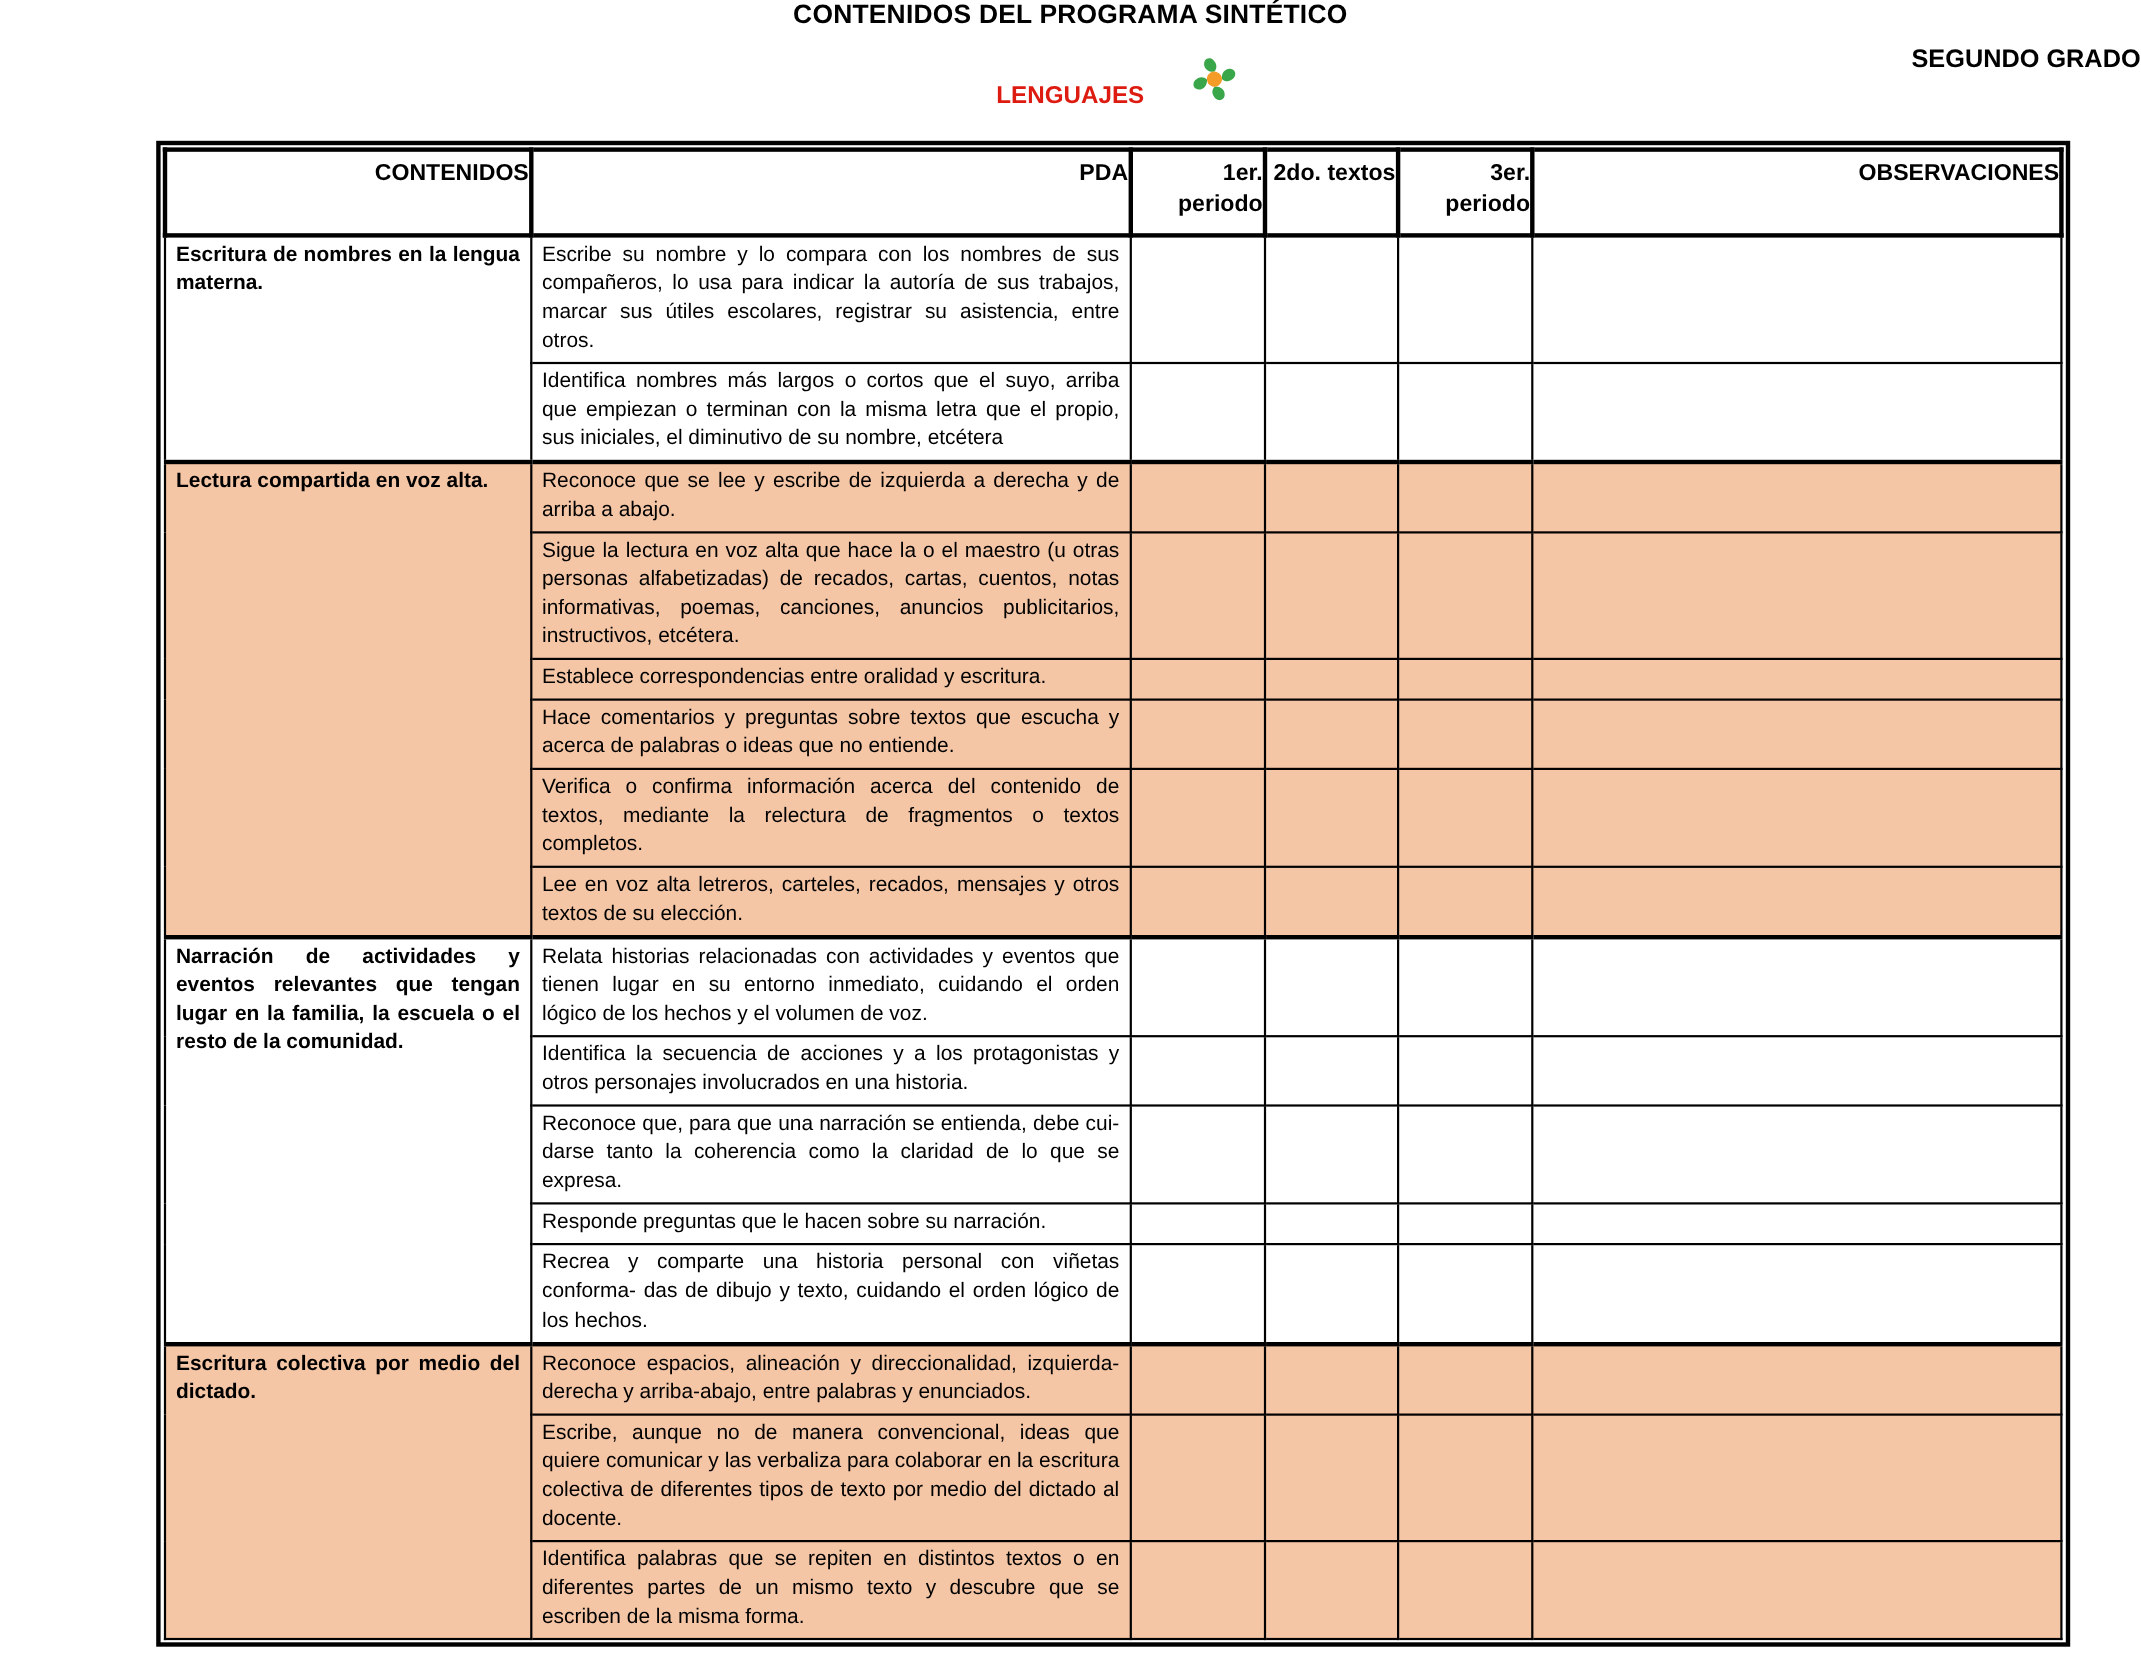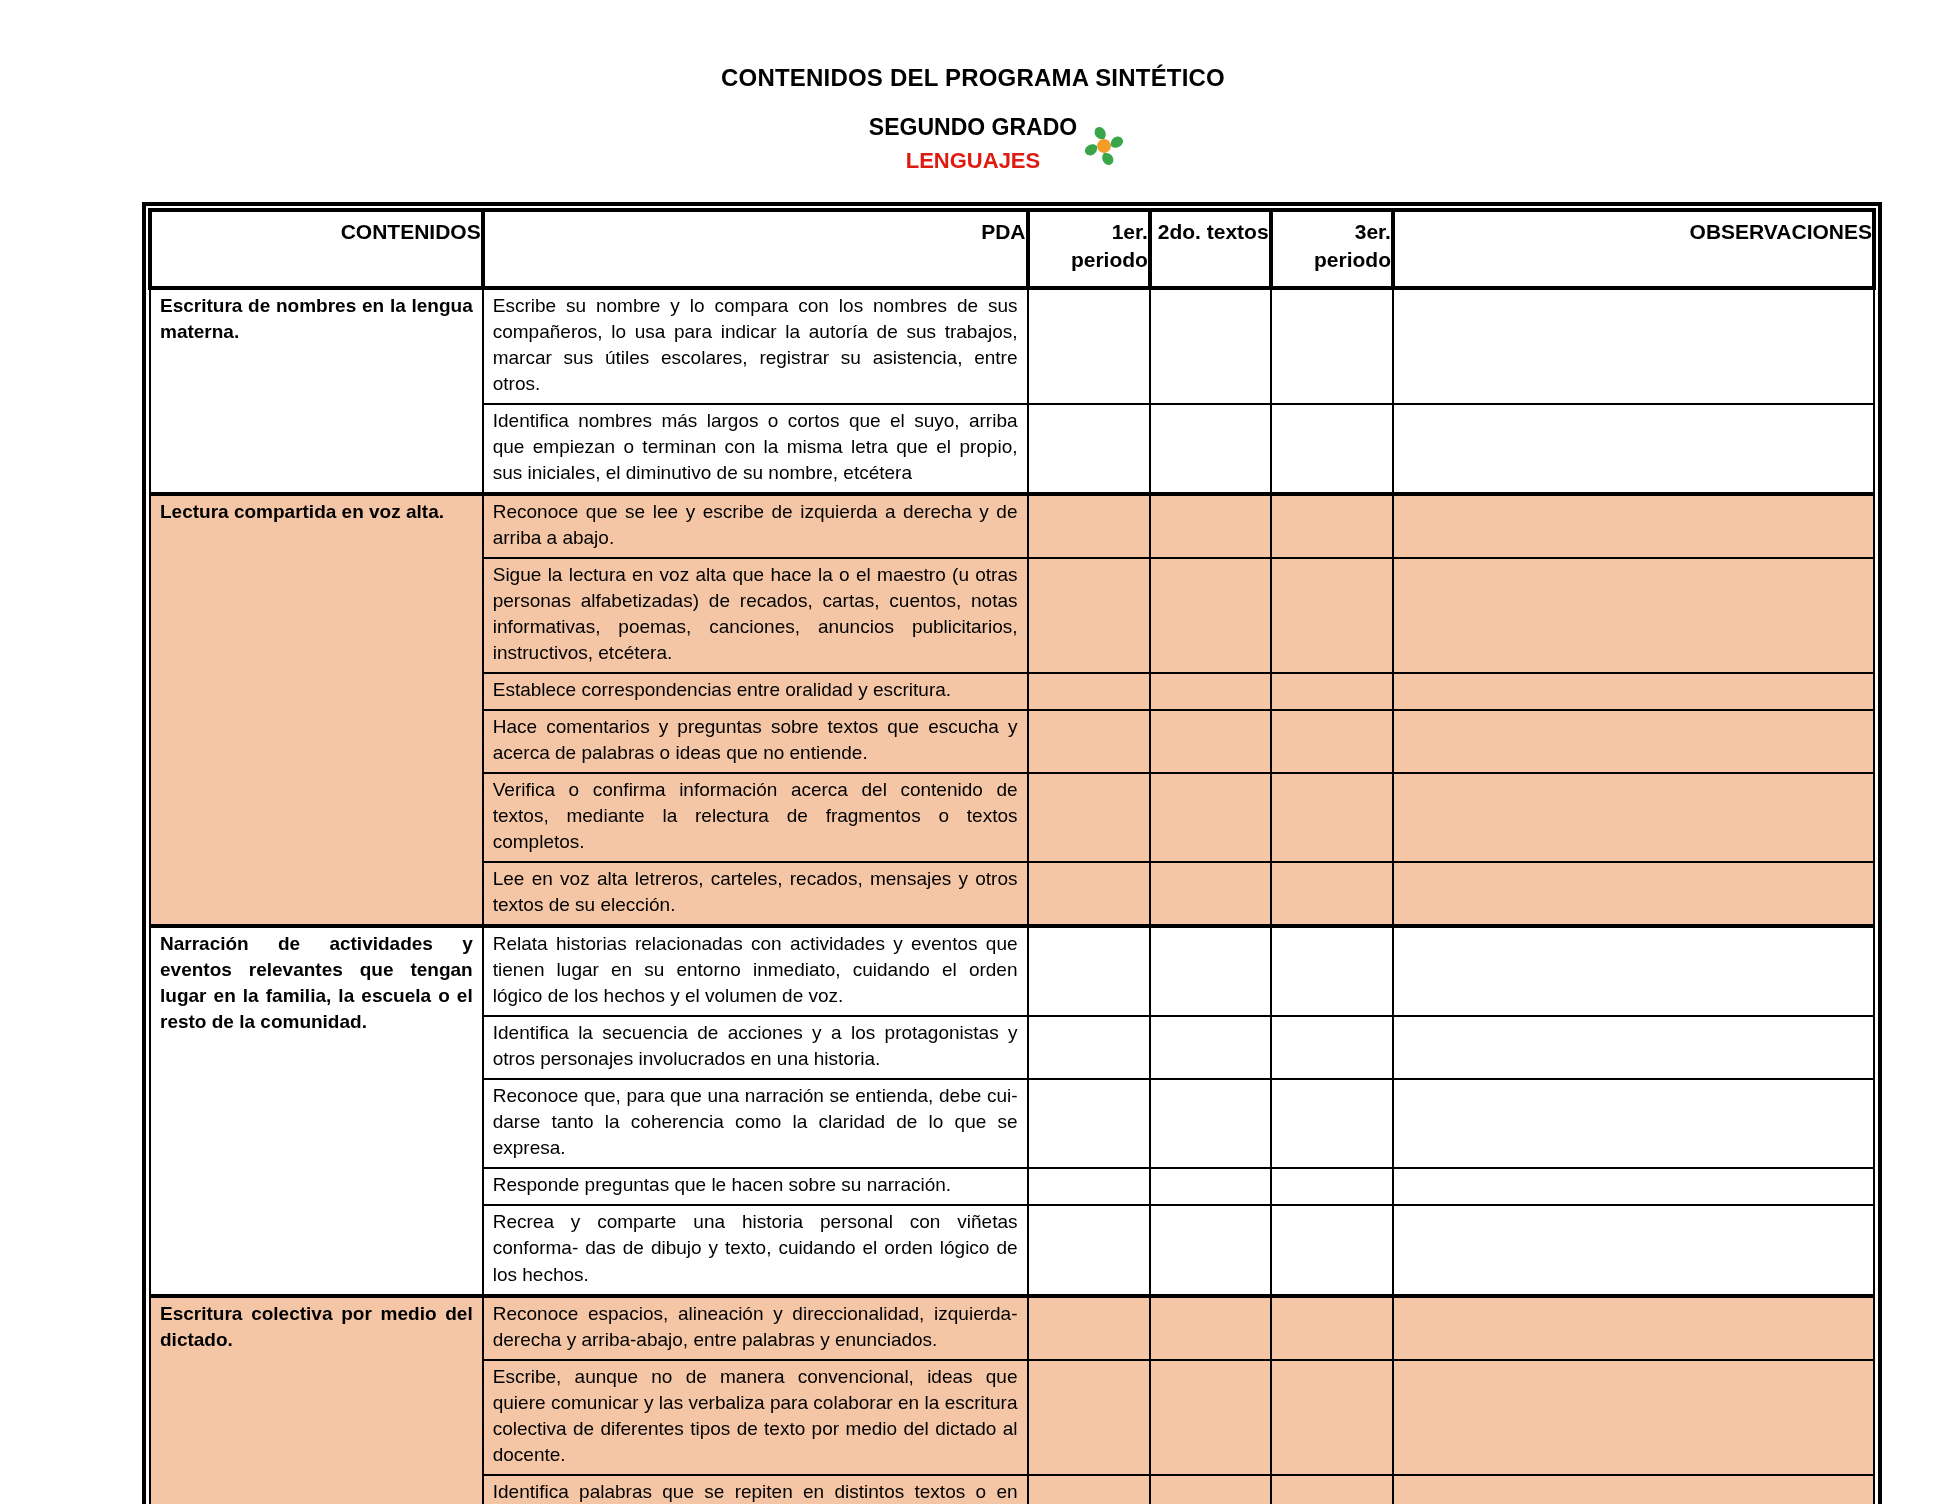--- a/index.html
+++ b/index.html
@@ -10,24 +10,24 @@
     --ink:#000000;
   }
   *{box-sizing:border-box;margin:0;padding:0;}
   html,body{background:#ffffff;}
   body{
     width:1946px;height:1504px;
     font-family:"Liberation Sans","DejaVu Sans",sans-serif;
     color:var(--ink);
     overflow:hidden;
   }
-  .page{width:1946px;height:1504px;padding-top:64px;}
+  .page{width:1946px;height:1504px;}
   .title-block{text-align:center;}
   .title-line1{font-size:24px;font-weight:bold;letter-spacing:.2px;}
-  .subtitle-wrap{position:relative;margin-top:22px;height:30px;}
+  .subtitle-wrap{position:relative;margin-top:12px;height:30px;text-align:right;}
   .title-line2{font-size:23px;font-weight:bold;display:inline-block;}
   .logo{
     position:absolute;left:calc(50% + 108px);top:10px;
     width:46px;height:44px;display:inline-block;
   }
   .title-line3{font-size:22px;font-weight:bold;color:var(--accent-red);margin-top:4px;}
   .table-wrap{
     margin-left:142px;margin-top:28px;width:1740px;
     border:4px solid var(--ink);
     padding:2px;

